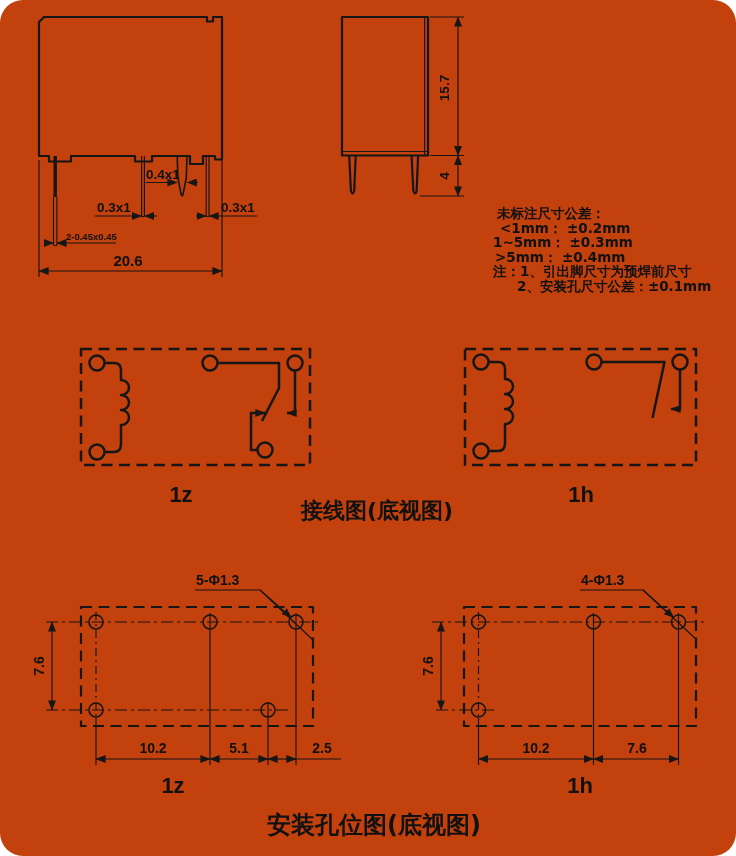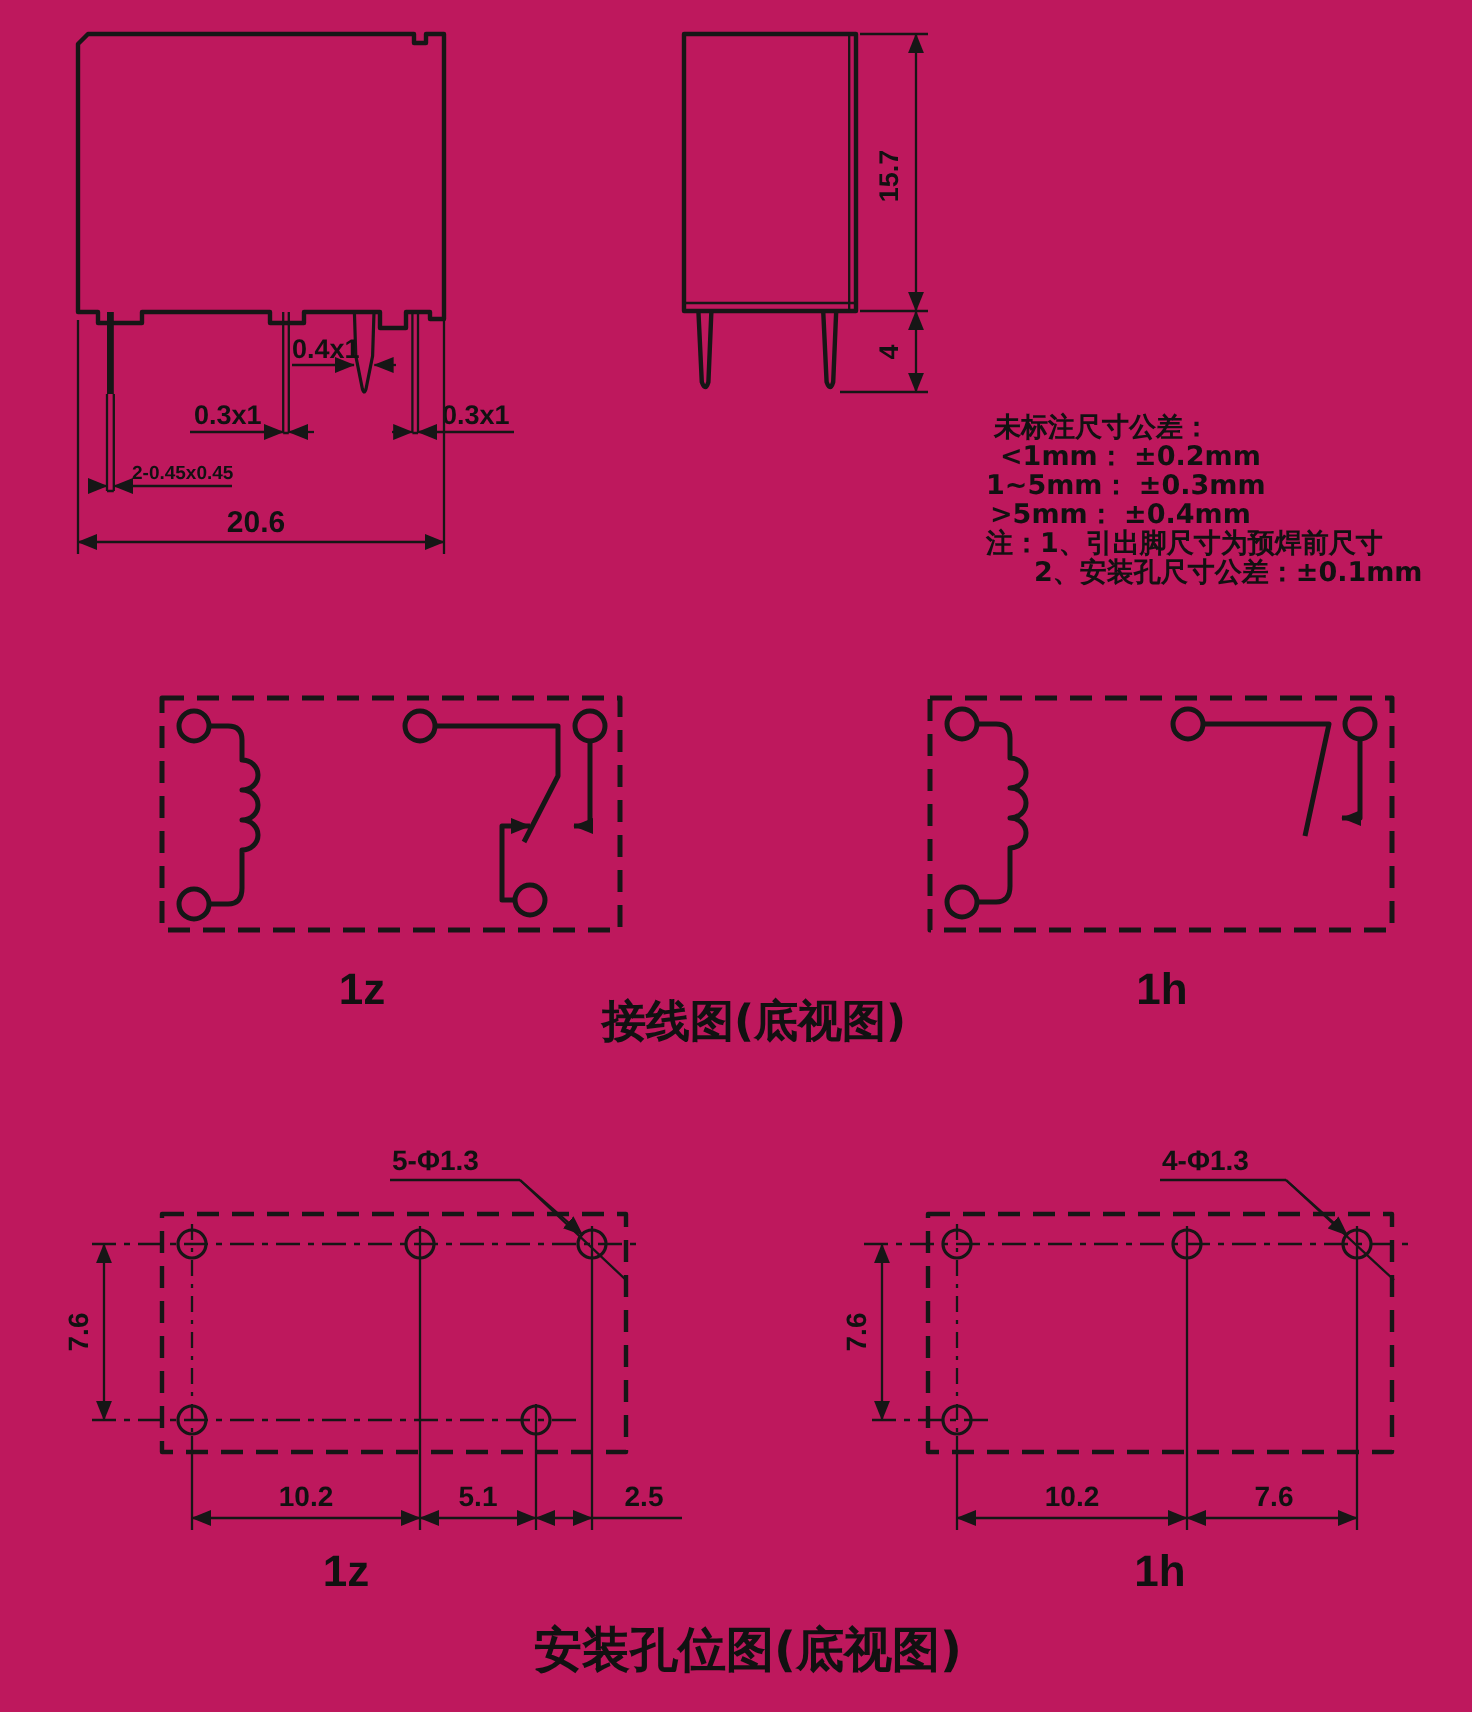--- a/index.html
+++ b/index.html
@@ -1,16 +1,16 @@
 <!DOCTYPE html>
 <html><head>
 <meta charset="utf-8">
 <style>
   html,body{margin:0;padding:0;background:#ffffff;}
-  .canvas{position:relative;width:736px;height:856px;background:#be185d;overflow:hidden;}
+  .canvas{position:relative;width:736px;height:856px;background:#c2410c;overflow:hidden;border-radius:23px;}
   svg{position:absolute;left:0;top:0;}
   
   .s2{stroke:#161616;stroke-width:2.2;fill:none;stroke-linejoin:round;stroke-linecap:butt;}
   .s25{stroke:#161616;stroke-width:2.5;fill:none;stroke-linejoin:round;}
   .s1{stroke:#161616;stroke-width:1.15;fill:none;}
   .s15{stroke:#161616;stroke-width:1.6;fill:none;stroke-linejoin:round;}
   .dashrect{stroke-dasharray:11 6.5;}
   .cl{stroke-dasharray:12 4 3 4;}
   .clv{stroke-dasharray:8 4 2 4;}
   .fillb{fill:#161616;stroke:none;}

